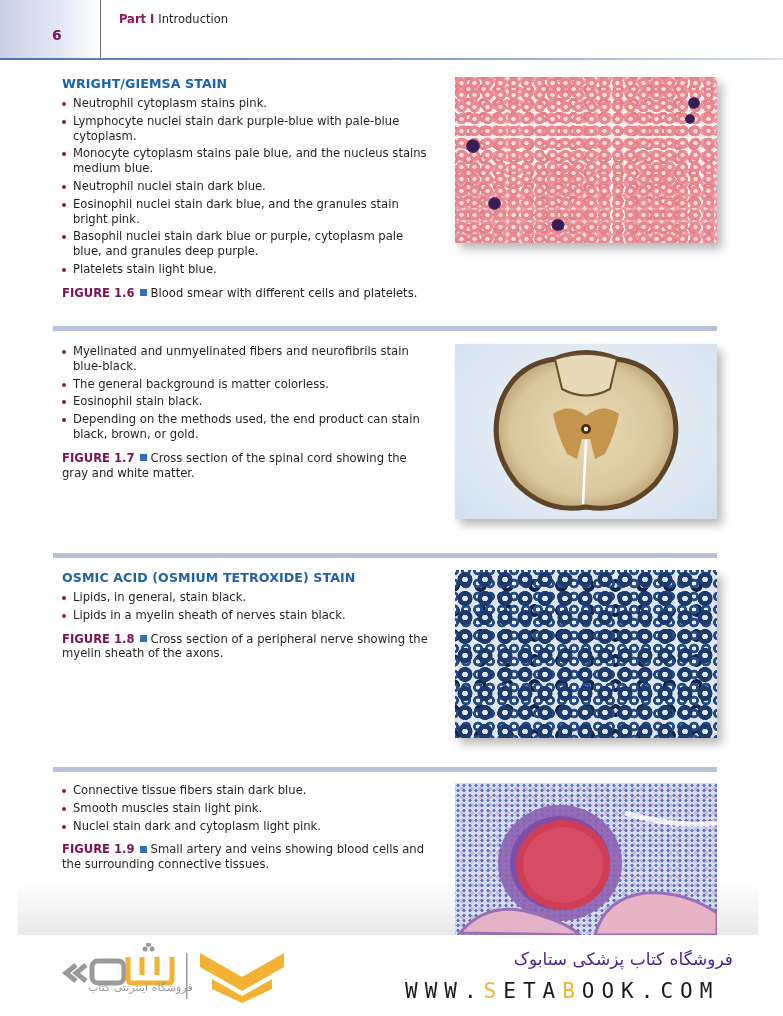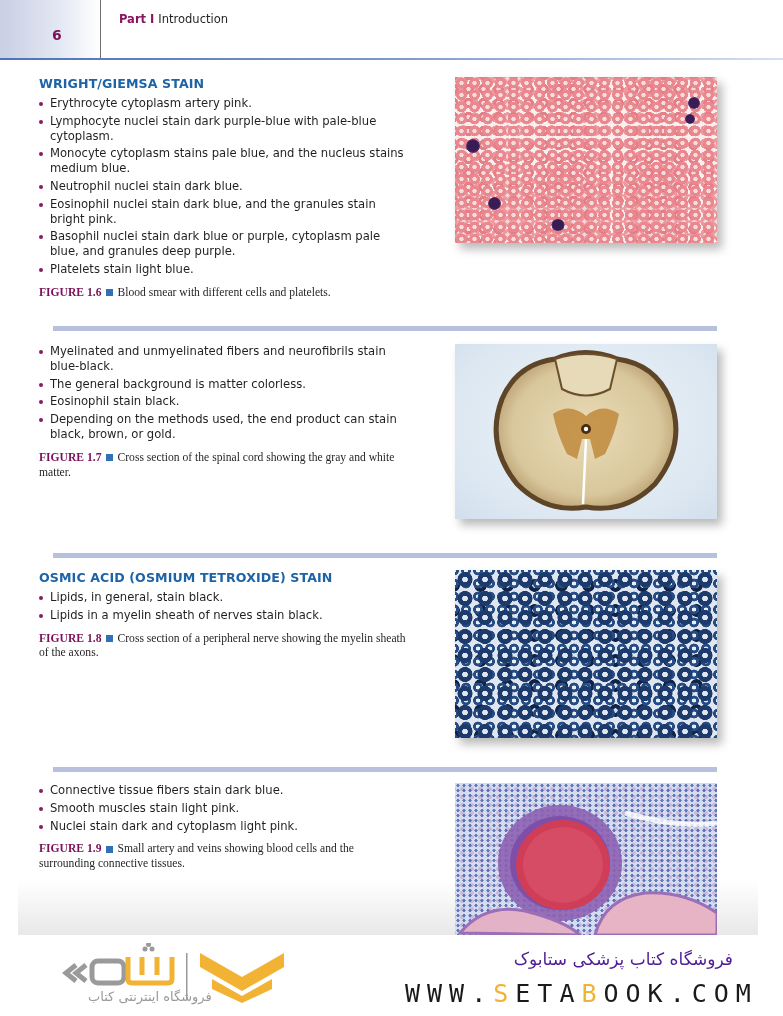--- a/index.html
+++ b/index.html
@@ -20,35 +20,35 @@
   }
   .header-vline { position: absolute; left: 100px; top: 0; width: 1px; height: 58px; background: #6f6f6f; }
   .header-title { position: absolute; left: 119px; top: 12px; font-size: 11.5px; }
   .header-title .part { color: #8a1460; font-weight: bold; margin-right: 4px; }
   .header-rule {
     position: absolute; left: 0; top: 58px; width: 783px; height: 2px;
     background: linear-gradient(90deg, #4d73b8 0%, #7d98cd 50%, #d7e0f1 100%);
   }
 
   
-  .section { position: absolute; left: 39px; width: 370px; }
+  .section { position: absolute; left: 62px; width: 370px; }
   .divider { position: absolute; left: 53px; width: 664px; height: 5px; background: #b7c0dd; }
   .sec-title {
     font-weight: bold; color: #1d63a7; font-size: 12.6px; line-height: 16px;
     margin: 0 0 4px 0; letter-spacing: 0.1px;
   }
   ul.bullets { list-style: none; margin: 0; padding: 0; }
   ul.bullets li {
     position: relative; padding-left: 11px; font-size: 11.6px; line-height: 14.8px;
     margin-bottom: 3px; color: #231f20;
   }
   ul.bullets li .dot {
     position: absolute; left: 0; top: 6px; width: 4px; height: 4px; border-radius: 50%; background: #8a1a64;
   }
-  .fig-caption { margin-top: 9px; font-size: 11.6px; line-height: 14.8px; font-family: Liberation Serif, serif; }
+  .fig-caption { margin-top: 9px; font-size: 11.6px; line-height: 14.8px; }
   .fig-label { color: #7b1158; font-weight: bold; margin-right: 2px; }
   .fig-square { display: inline-block; width: 7px; height: 7px; background: #2f70b8; margin: 0 4px 1px 3px; vertical-align: middle; }
 
   
   .figure {
     position: absolute; left: 455px; width: 262px;
     box-shadow: 5px 6px 9px rgba(0,0,0,0.28);
     overflow: hidden;
   }
   .fig-blood {
@@ -84,21 +84,21 @@
   .bottom-fade {
     position: absolute; left: 18px; top: 880px; width: 740px; height: 55px;
     background: linear-gradient(180deg, rgba(255,255,255,0) 0%, #e8e8e8 100%);
   }
   .footer { position: absolute; left: 0; top: 935px; width: 783px; height: 81px; background: #ffffff; }
   .logo { position: absolute; left: 62px; top: 8px; width: 250px; height: 60px; }
   .footer-fa {
     position: absolute; right: 50px; top: 14px; font-size: 17px; color: #4c1d95; direction: rtl;
   }
   .footer-url {
-    position: absolute; left: 405px; top: 44px; font-size: 25px; letter-spacing: 7px;
+    position: absolute; left: 405px; top: 44px; font-size: 21px; letter-spacing: 7px;
     font-family: "DejaVu Sans Mono", monospace; color: #1a1a1a;
   }
   .footer-url .hl { color: #f2b233; }
 </style>
 </head>
 <body>
 
 <div class="page-header">
   <div class="page-num-box">
     <span class="page-num">6</span>
@@ -106,21 +106,21 @@
   <div class="header-vline"></div>
   <div class="header-title">
     <span class="part">Part I</span><span>Introduction</span>
   </div>
   <div class="header-rule"></div>
 </div>
 
 <div class="section" style="top:76px;">
   <h2 class="sec-title">WRIGHT/GIEMSA STAIN</h2>
   <ul class="bullets">
-    <li><span class="dot"></span><span>Erythrocyte cytoplasm artery pink.</span></li>
+    <li><span class="dot"></span><span>Neutrophil cytoplasm stains pink.</span></li>
     <li><span class="dot"></span><span>Lymphocyte nuclei stain dark purple-blue with pale-blue cytoplasm.</span></li>
     <li><span class="dot"></span><span>Monocyte cytoplasm stains pale blue, and the nucleus stains medium blue.</span></li>
     <li><span class="dot"></span><span>Neutrophil nuclei stain dark blue.</span></li>
     <li><span class="dot"></span><span>Eosinophil nuclei stain dark blue, and the granules stain bright pink.</span></li>
     <li><span class="dot"></span><span>Basophil nuclei stain dark blue or purple, cytoplasm pale blue, and granules deep purple.</span></li>
     <li><span class="dot"></span><span>Platelets stain light blue.</span></li>
   </ul>
   <div class="fig-caption">
     <span class="fig-label">FIGURE 1.6</span><span class="fig-square"></span><span>Blood smear with different cells and platelets.</span>
   </div>
@@ -213,17 +213,17 @@
       <path d="M80 14 L80 32 M95 14 L95 32" stroke="#f2b233" stroke-width="5"></path>
       <circle cx="83" cy="6" r="2.5" fill="#9a9a9a"></circle>
         <circle cx="90" cy="6" r="2.5" fill="#9a9a9a"></circle>
         <circle cx="86.5" cy="1.5" r="2.5" fill="#9a9a9a"></circle>
 
       <rect x="124" y="10" width="1.5" height="46" fill="#9a9a9a"></rect>
 
       <path d="M138 10 L180 34 L222 10 L222 24 L180 48 L138 24 Z" fill="#f2b233"></path>
       <path d="M150 36 L180 53 L210 36 L210 46 L180 60 L150 46 Z" fill="#f2b233"></path>
     </svg>
-    <span style="position:absolute; left:26px; top:46px; font-size:13px; color:#9a9a9a; direction:rtl;">فروشگاه اینترنتی کتاب</span>
+    <span style="position:absolute; left:26px; top:38px; font-size:11px; color:#9a9a9a; direction:rtl;">فروشگاه اینترنتی کتاب</span>
   </div>
   <div class="footer-fa">فروشگاه کتاب پزشکی ستابوک</div>
   <div class="footer-url"><span>WWW.</span><span class="hl">S</span><span>ETA</span><span class="hl">B</span><span>OOK.COM</span></div>
 </div>
 
 </body></html>

